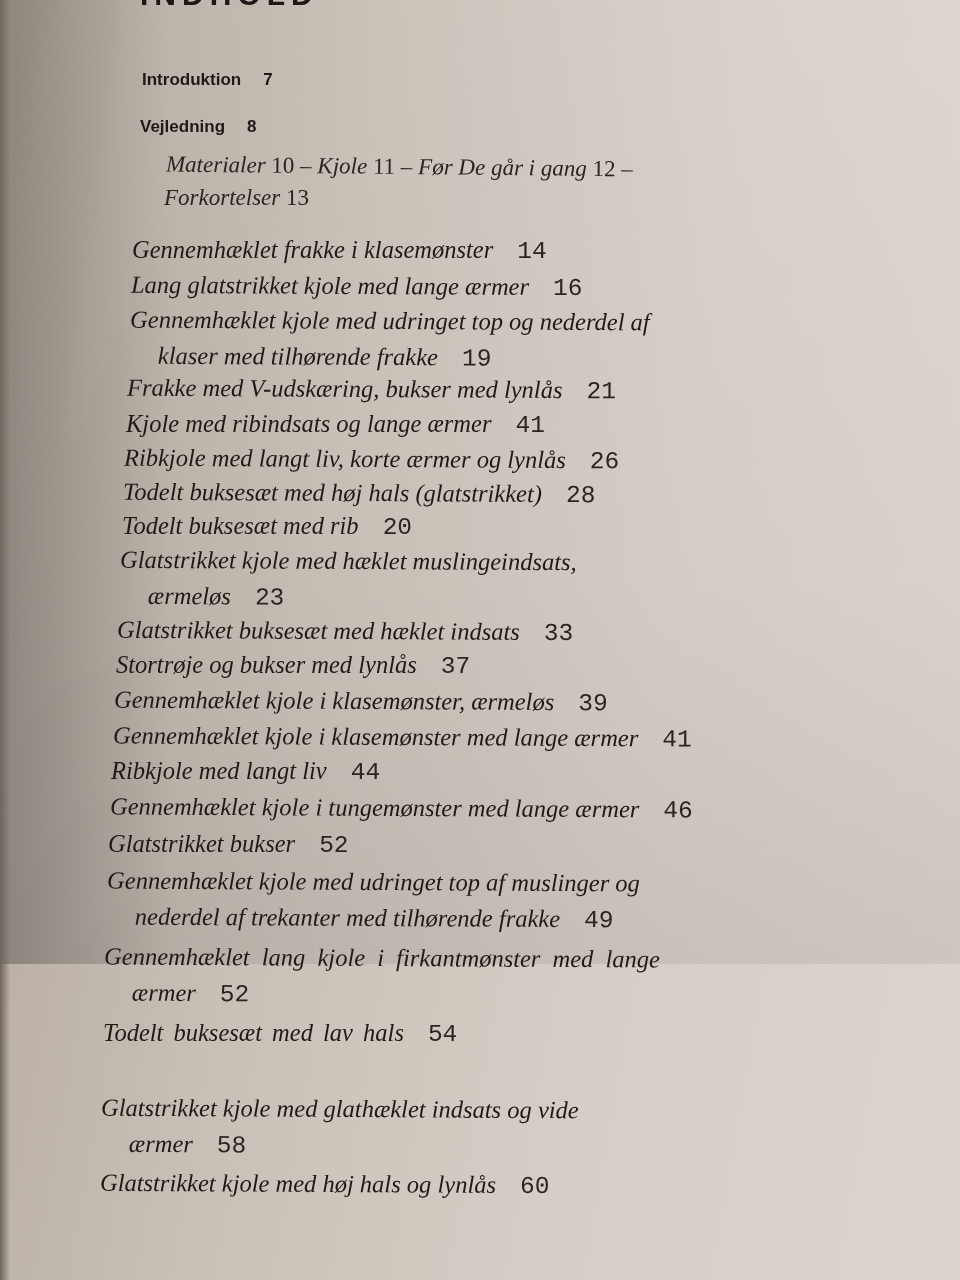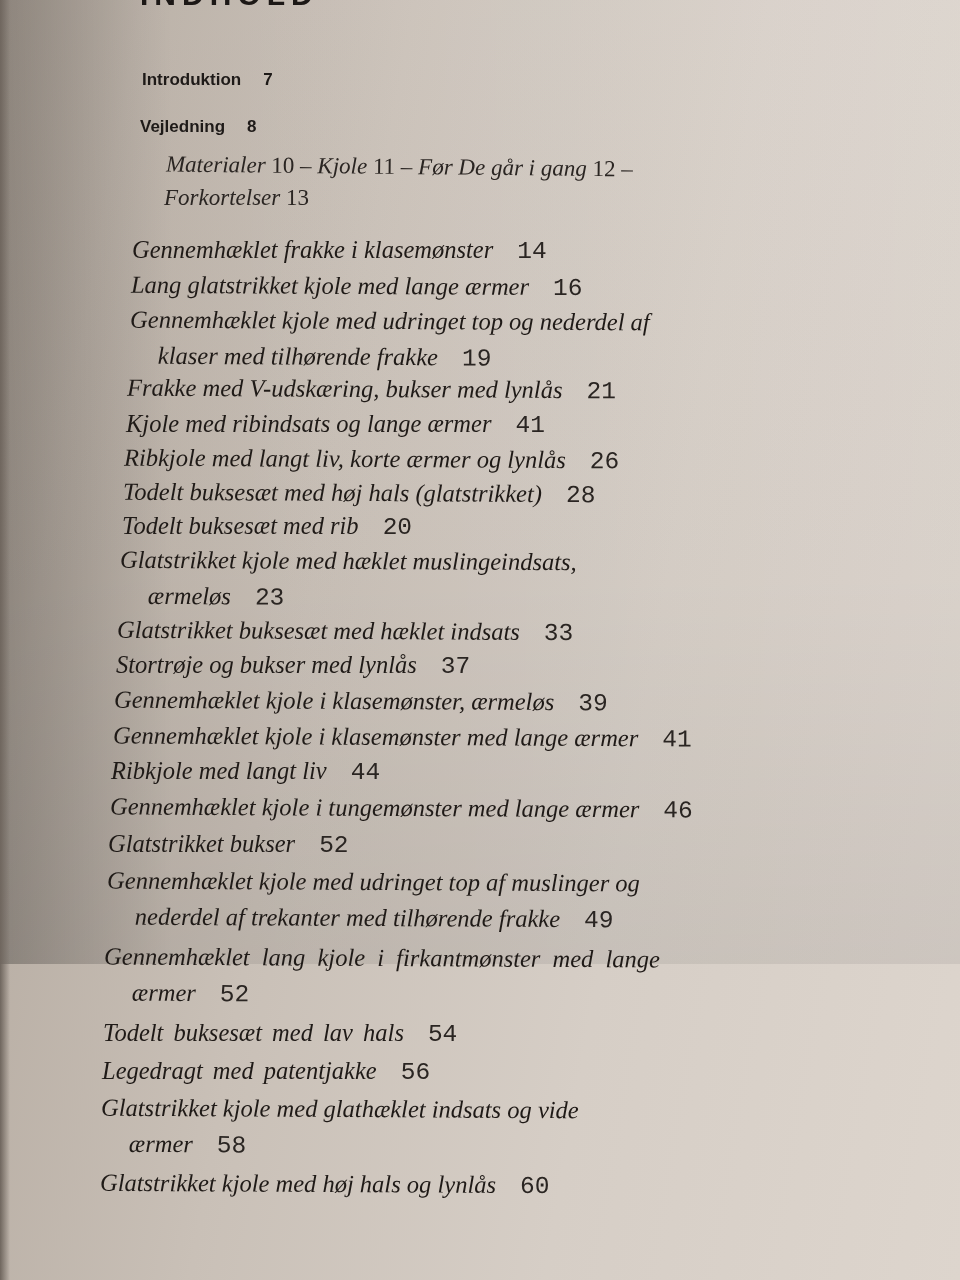--- a/index.html
+++ b/index.html
@@ -86,16 +86,15 @@
   <div class="entry" style="left:117px; top:613px; transform: rotate(0.3deg);"><span class="t">Glatstrikket buksesæt med hæklet indsats</span><span class="p">33</span></div>
   <div class="entry" style="left:116px; top:647px;"><span class="t">Stortrøje og bukser med lynlås</span><span class="p">37</span></div>
   <div class="entry" style="left:114px; top:683px; transform: rotate(0.3deg);"><span class="t">Gennemhæklet kjole i klasemønster, ærmeløs</span><span class="p">39</span></div>
   <div class="entry" style="left:113px; top:719px; transform: rotate(0.3deg);"><span class="t">Gennemhæklet kjole i klasemønster med lange ærmer</span><span class="p">41</span></div>
   <div class="entry" style="left:111px; top:753px;"><span class="t">Ribkjole med langt liv</span><span class="p">44</span></div>
   <div class="entry" style="left:110px; top:790px; transform: rotate(0.3deg);"><span class="t">Gennemhæklet kjole i tungemønster med lange ærmer</span><span class="p">46</span></div>
   <div class="entry" style="left:108px; top:826px;"><span class="t">Glatstrikket bukser</span><span class="p">52</span></div>
   <div class="entry" style="left:107px; top:864px; transform: rotate(0.3deg);"><span class="t">Gennemhæklet kjole med udringet top af muslinger og</span><span class="cont"><span class="t">nederdel af trekanter med tilhørende frakke</span><span class="p">49</span></span></div>
   <div class="entry" style="left:104px; top:940px; transform: rotate(0.3deg); word-spacing: 6px;"><span class="t">Gennemhæklet lang kjole i firkantmønster med lange</span><span class="cont"><span class="t">ærmer</span><span class="p">52</span></span></div>
   <div class="entry" style="left:103px; top:1015px; word-spacing: 4px;"><span class="t">Todelt buksesæt med lav hals</span><span class="p">54</span></div>
-  <div class="entry" style="left:102px; top:1053px; word-spacing: 4px;"><span class="t">Legedragt med patentjakke</span><span class="p">56</span></div>
   <div class="entry" style="left:101px; top:1091px; transform: rotate(0.3deg);"><span class="t">Glatstrikket kjole med glathæklet indsats og vide</span><span class="cont"><span class="t">ærmer</span><span class="p">58</span></span></div>
   <div class="entry" style="left:100px; top:1166px; transform: rotate(0.3deg);"><span class="t">Glatstrikket kjole med høj hals og lynlås</span><span class="p">60</span></div>
 </div>
 
 </body></html>

